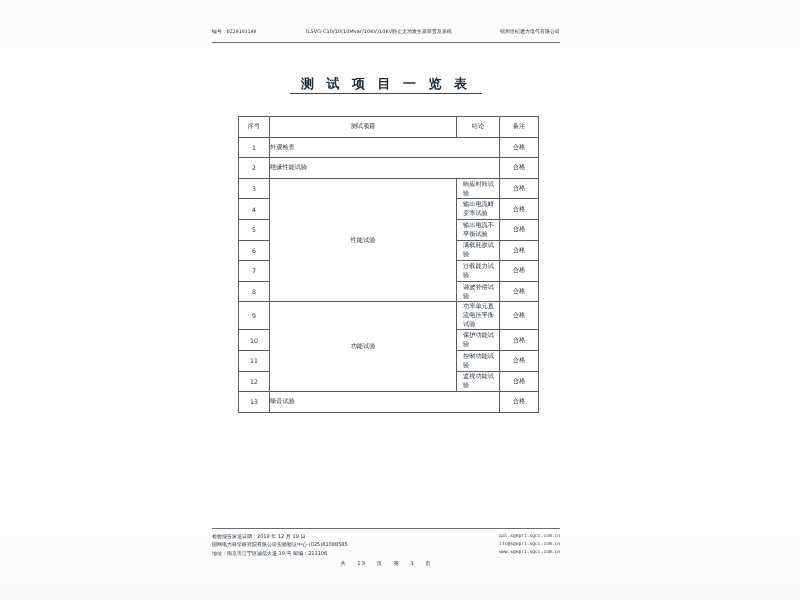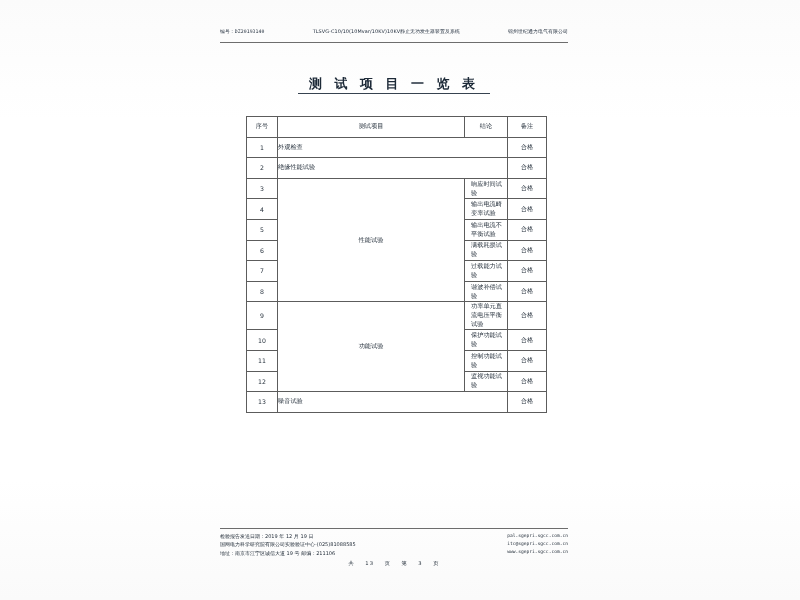--- a/index.html
+++ b/index.html
@@ -25,21 +25,21 @@
   
   .page::before {
     content: "";
     position: absolute;
     inset: 0;
     background: linear-gradient(180deg, #fbfbfb 0%, #ffffff 20%, #ffffff 80%, #fafafa 100%);
     pointer-events: none;
   }
   .sheet {
     position: absolute;
-    left: 220px;
+    left: 212px;
     top: 20px;
     width: 348px;
     height: 560px;
   }
 
   
   .header-rule {
     position: absolute;
     left: 0;
     top: 22px;

